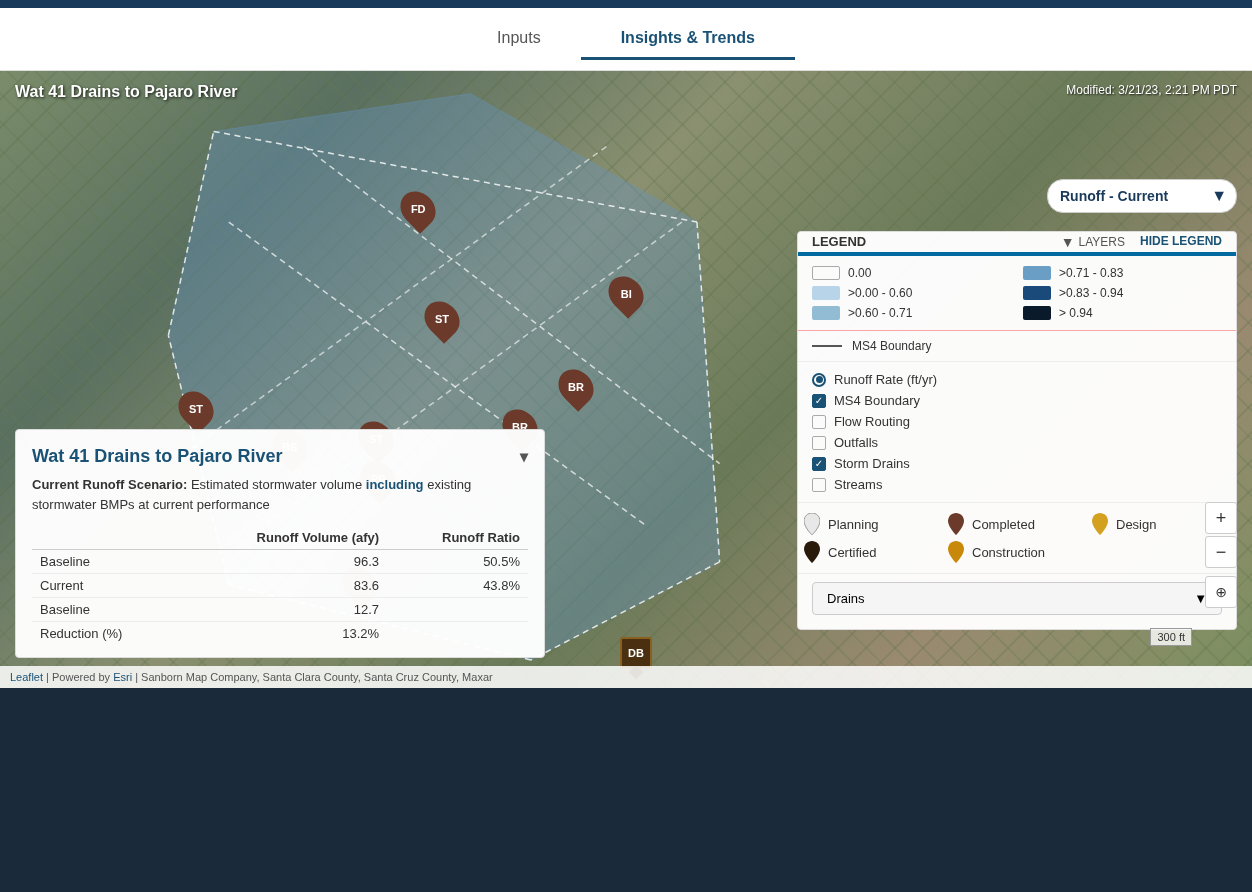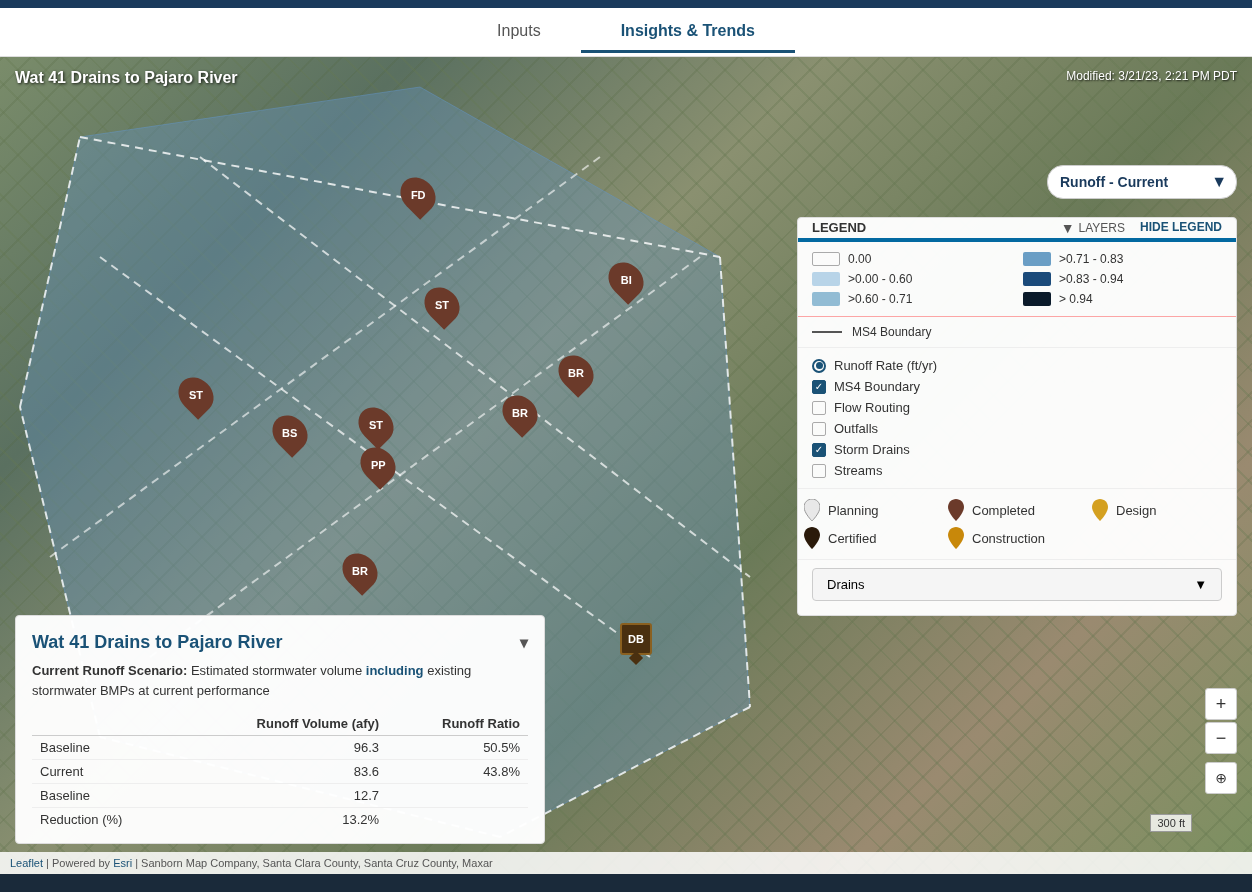--- a/index.html
+++ b/index.html
@@ -31,21 +31,21 @@
     .nav-tab.active {
       color: #1a5276;
       border-bottom: 3px solid #1a5276;
       font-weight: 600;
     }
 
     
     .map-area {
       position: relative;
       width: 1252px;
-      height: 817px;
+      height: 617px;
       background: #6b8fa3;
       overflow: hidden;
     }
 
     
     .map-bg {
       position: absolute;
       top: 0; left: 0; right: 0; bottom: 0;
       background: 
         repeating-linear-gradient(45deg, rgba(100,120,80,0.3) 0px, rgba(100,120,80,0.3) 2px, transparent 2px, transparent 20px),
@@ -435,21 +435,21 @@
       width: 100%;
       height: 100%;
       z-index: 5;
     }
   </style>
 </head>
 <body>
 
 <div style="height:8px; background:#1a3a5c; width:100%;"></div>
 
-<div class="top-nav" style="height:49px;">
+<div class="top-nav" style="height:63px;">
   <div class="nav-tabs">
     <div class="nav-tab">Inputs</div>
     <div class="nav-tab active">Insights &amp; Trends</div>
   </div>
 </div>
 
 <div class="map-area">
 
   <div class="map-bg"></div>
 

